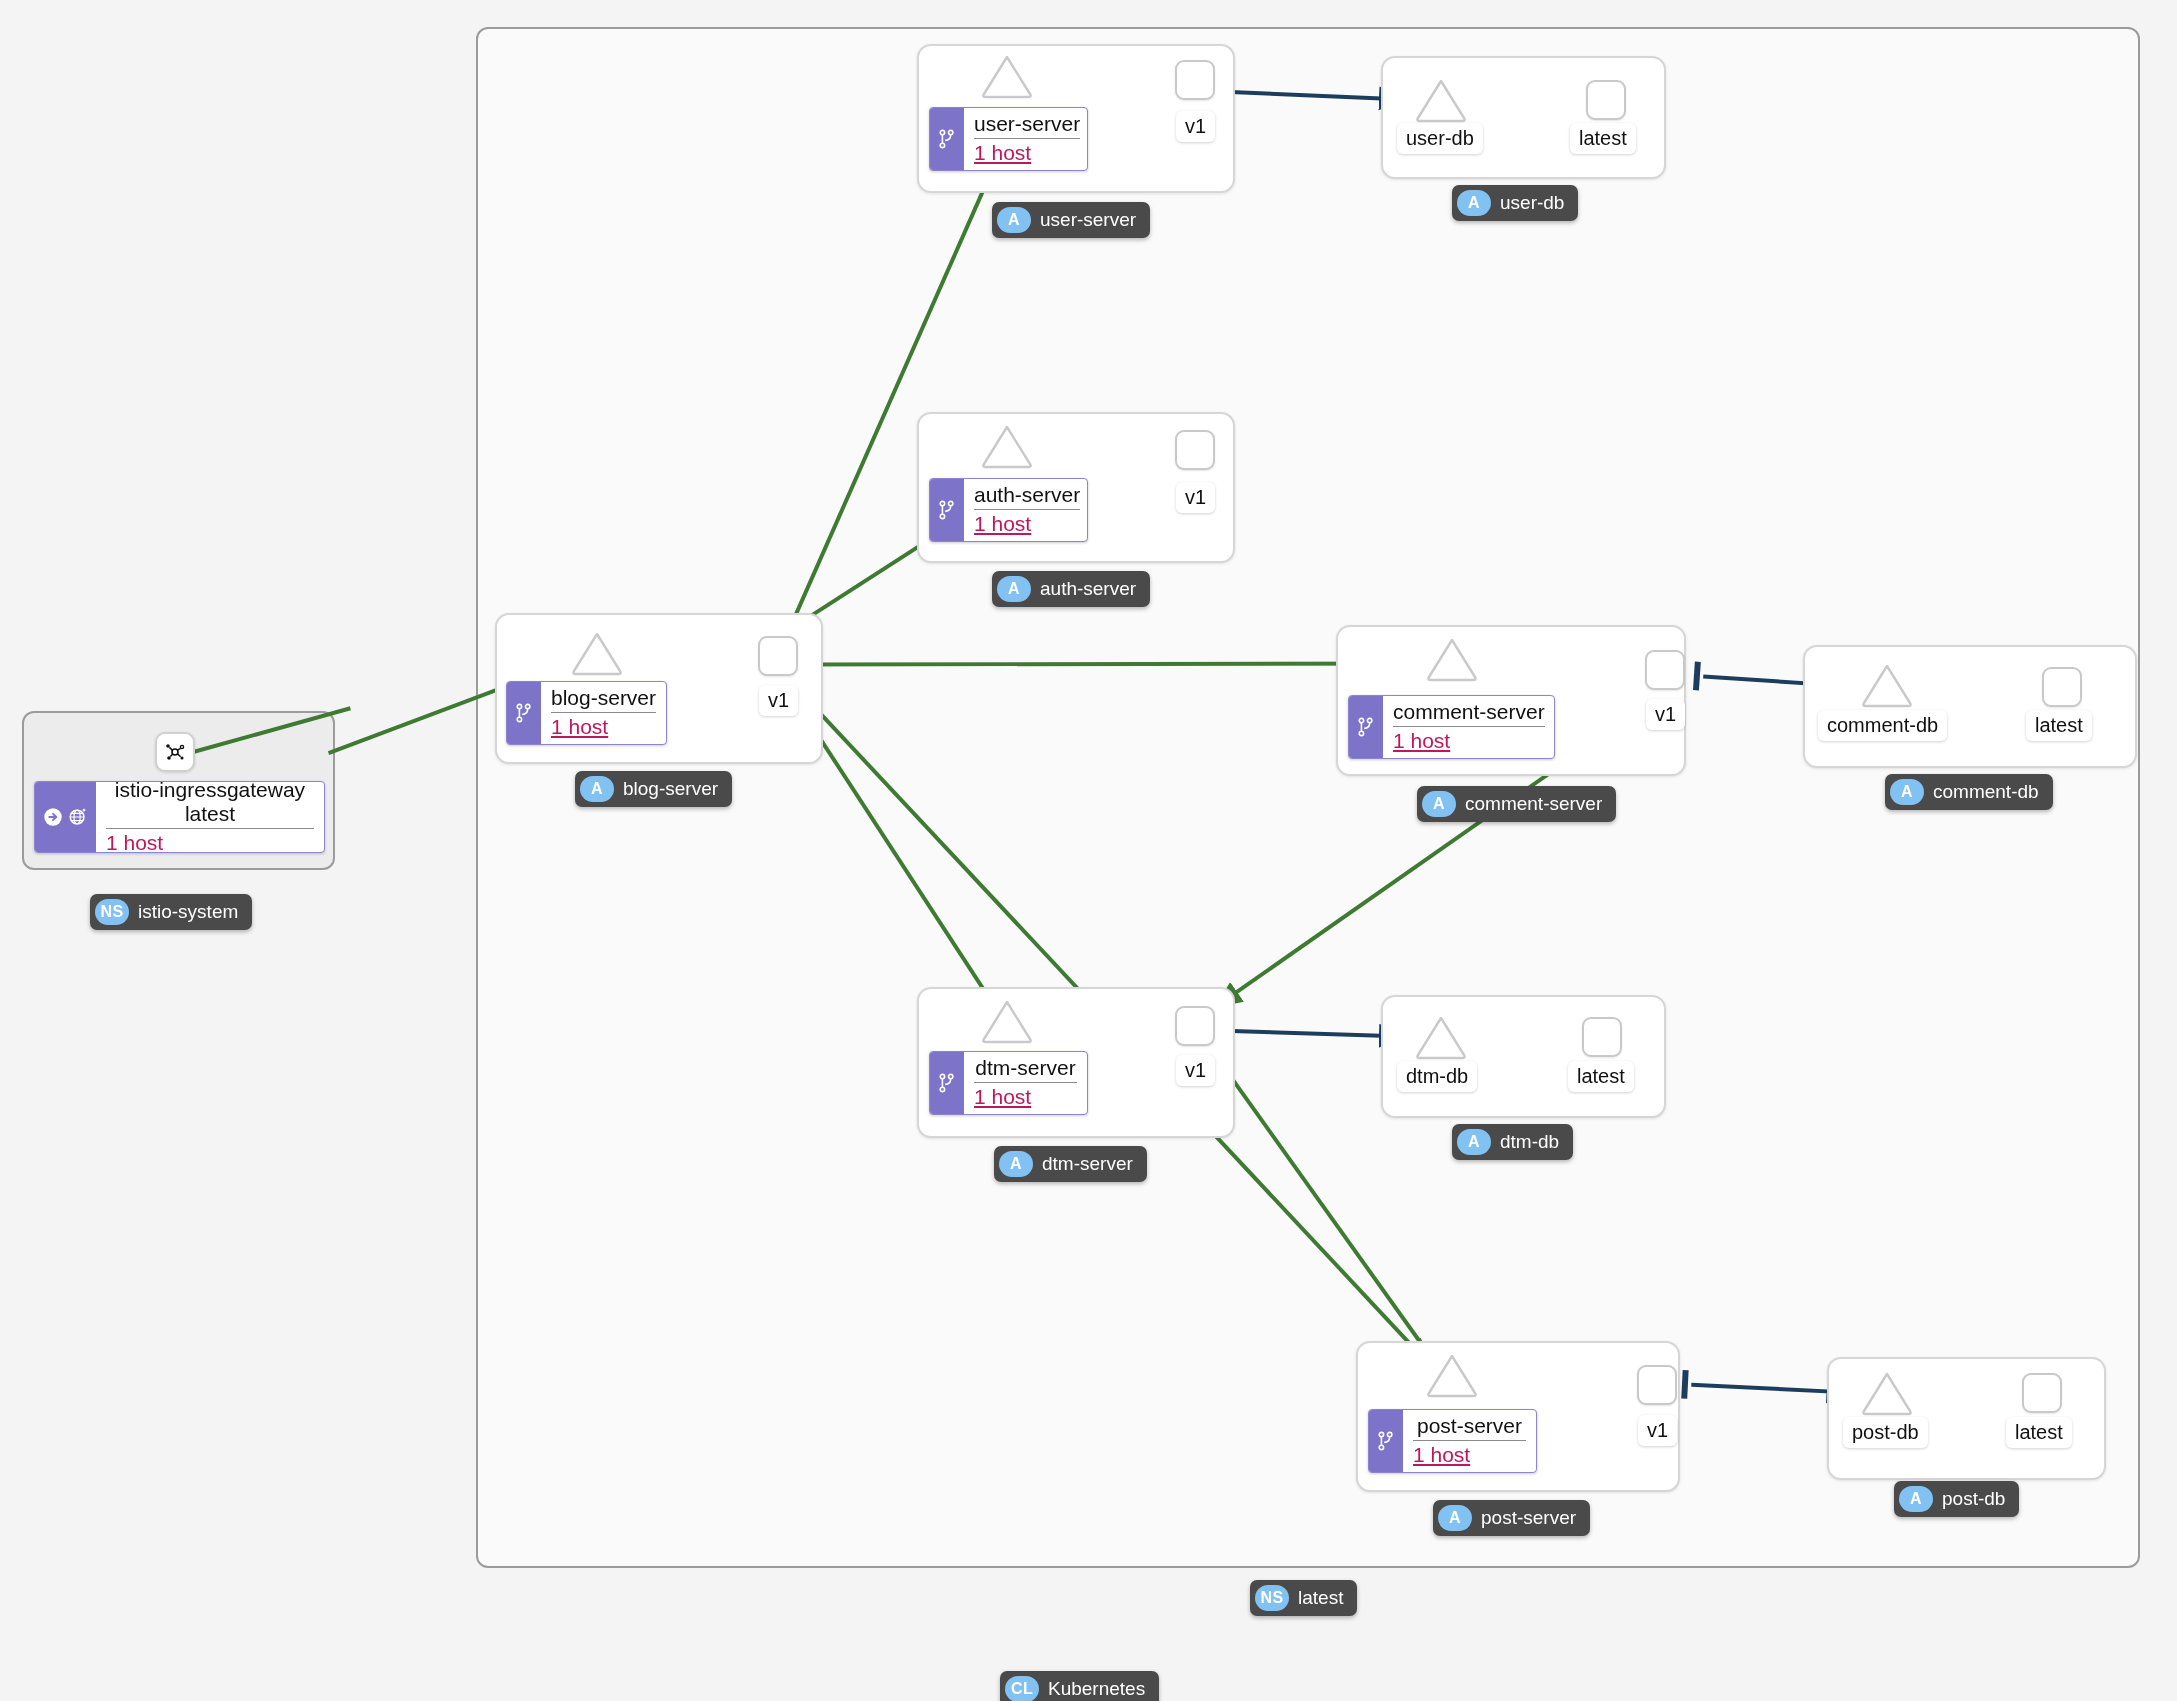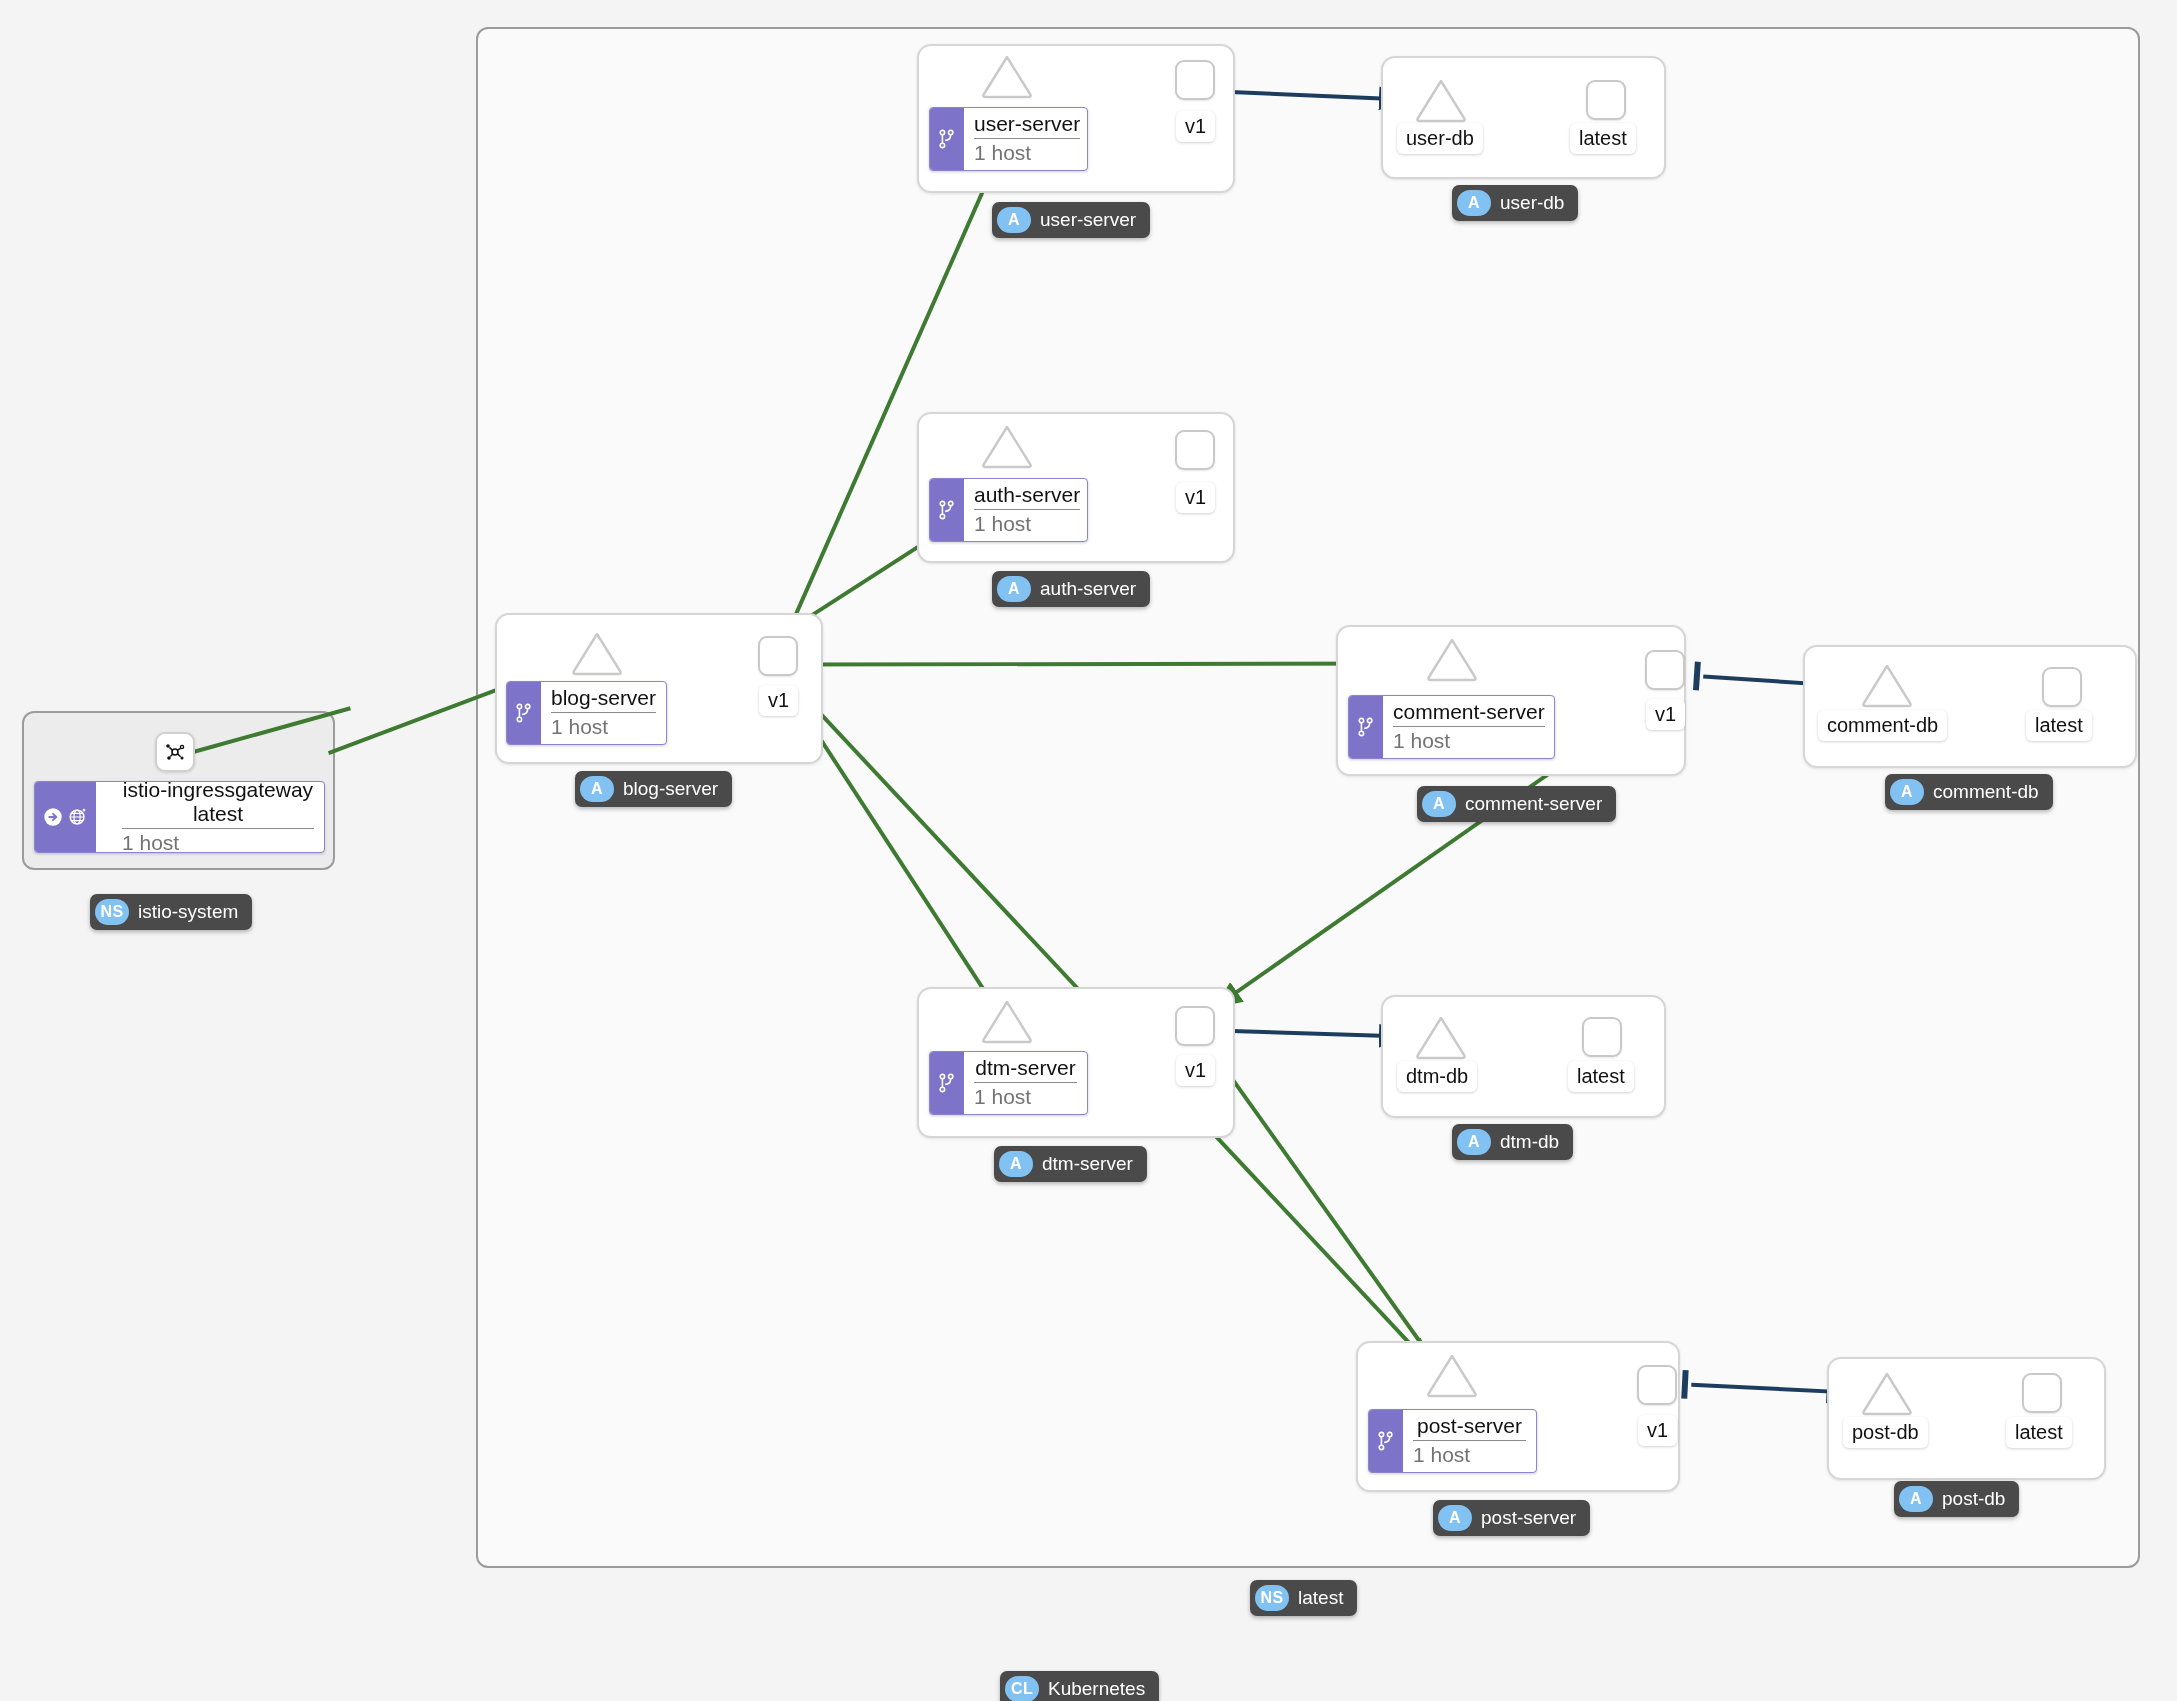--- a/index.html
+++ b/index.html
@@ -126,23 +126,24 @@
     font-size: 21px;
     color: #111111;
     border-bottom: 1px solid #8a8a8a;
     padding-bottom: 2px;
     text-align: center;
     line-height: 1.12;
     white-space: nowrap;
   }
   .wl-host {
     font-size: 21px;
-    color: #737373;
+    color: #be185d;
     padding-top: 2px;
     white-space: nowrap;
+    text-decoration: underline;
   }
   .wl-card.gateway .wl-name { white-space: normal; }
 
   
   .unk-node {
     position: absolute;
     width: 40px; height: 40px;
     border: 2px solid #d0d0d0;
     border-radius: 10px;
     background: #ffffff;
@@ -241,21 +242,21 @@
     <svg width="24" height="24" viewBox="0 0 24 24">
       <circle cx="12" cy="12" r="3" fill="none" stroke="#111" stroke-width="1.6"></circle>
       <circle cx="5" cy="6" r="1.8" fill="#111"></circle>
       <circle cx="19" cy="7" r="1.6" fill="none" stroke="#111" stroke-width="1.4"></circle>
       <circle cx="6" cy="18" r="1.8" fill="#111"></circle>
       <circle cx="19" cy="18" r="1.5" fill="#111"></circle>
       <path d="M9.6,10.4 L6.4,7.4 M14.4,10.2 L17.6,8.3 M9.8,14 L7.3,16.6 M14.4,13.8 L17.6,16.8" stroke="#111" stroke-width="1.5" fill="none"></path>
     </svg>
   </div>
 
-  <div class="wl-card gateway" style="left:34px; top:781px; width:289px; height:70px;gap:16px;">
+  <div class="wl-card gateway" style="left:34px; top:781px; width:289px; height:70px;">
     <div class="wl-icons">
       <svg width="22" height="22" viewBox="0 0 24 24">
         <circle cx="12" cy="12" r="9.5" fill="#fff"></circle>
         <path d="M8,12 L15,12 M12,8.6 L15.6,12 L12,15.4" stroke="#7d74c9" stroke-width="2.1" fill="none" stroke-linecap="round" stroke-linejoin="round"></path>
       </svg>
       <svg width="22" height="22" viewBox="0 0 24 24">
         <circle cx="11" cy="12" r="7.5" fill="none" stroke="#fff" stroke-width="1.6"></circle>
         <ellipse cx="11" cy="12" rx="3.4" ry="7.5" fill="none" stroke="#fff" stroke-width="1.4"></ellipse>
         <path d="M3.7,12 L18.3,12 M5,8 L17,8 M5,16 L17,16" stroke="#fff" stroke-width="1.3"></path>
         <path d="M17,4.5 L20,4.5 M18.5,3 L18.5,6" stroke="#fff" stroke-width="1.4"></path>

